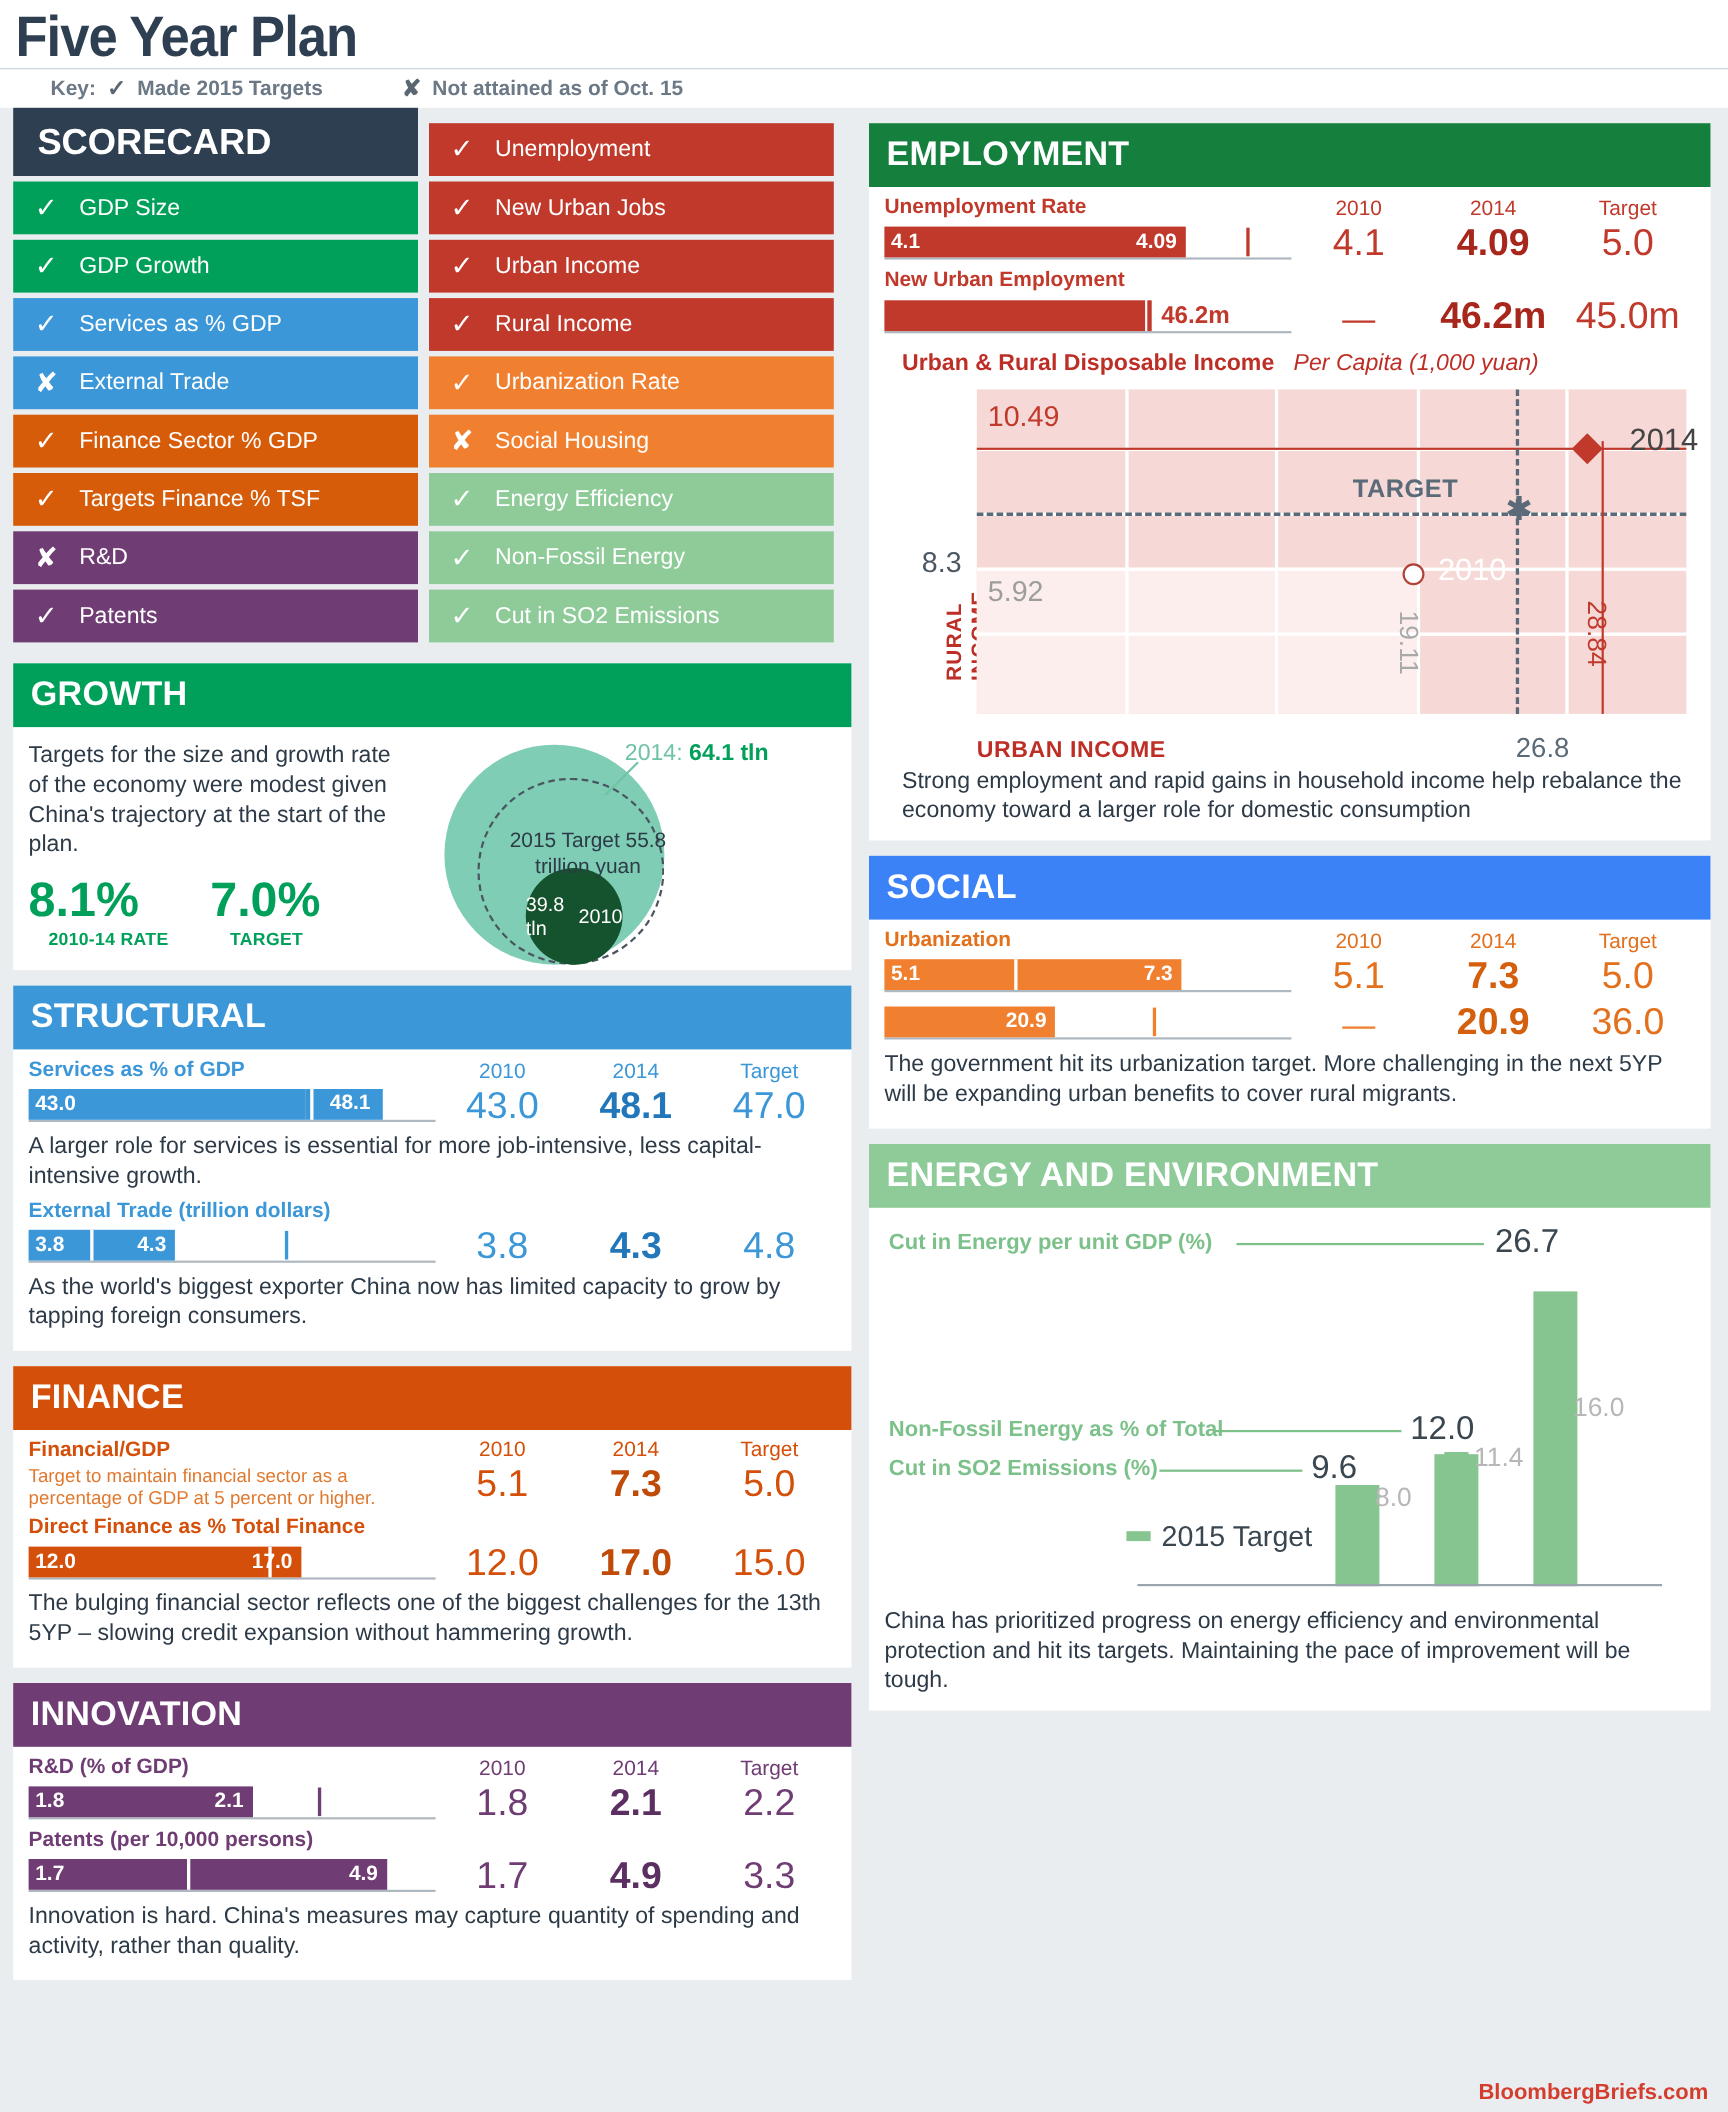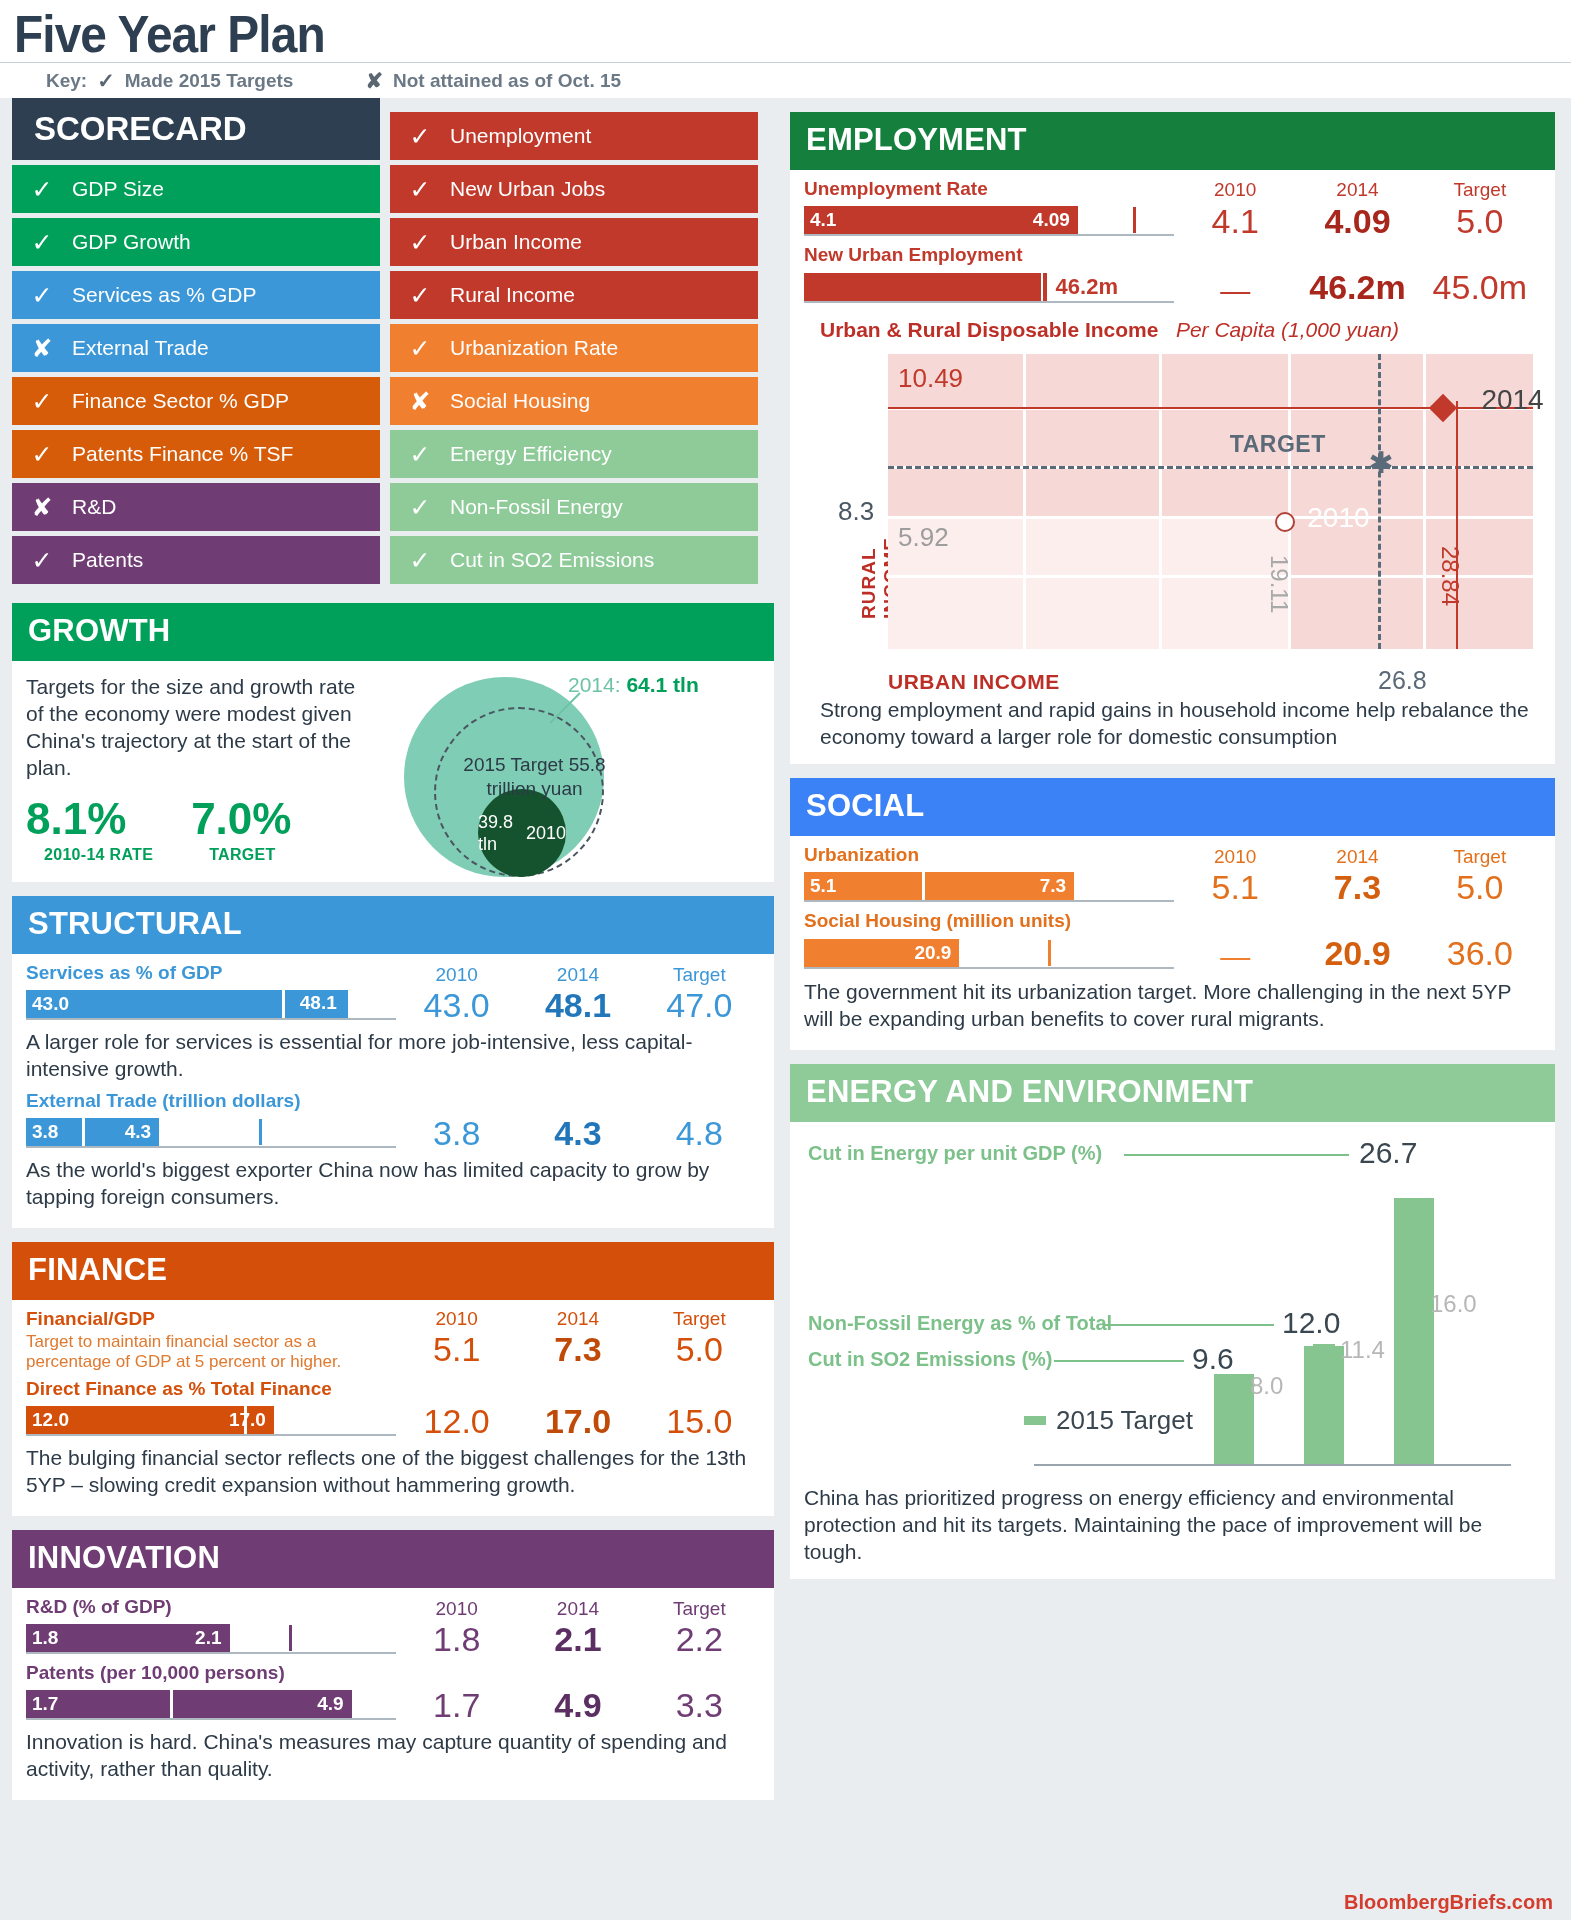--- a/index.html
+++ b/index.html
@@ -195,21 +195,21 @@
         <div class="sc-cell" style="background:#3b97d8">
           <span class="mark">✘</span>
           <span>External Trade</span>
             </div>
         <div class="sc-cell" style="background:#d65c0a">
           <span class="mark">✓</span>
           <span>Finance Sector % GDP</span>
             </div>
         <div class="sc-cell" style="background:#d65c0a">
           <span class="mark">✓</span>
-          <span>Patents Finance % TSF</span>
+          <span>Targets Finance % TSF</span>
             </div>
         <div class="sc-cell" style="background:#6f3c74">
           <span class="mark">✘</span>
           <span>R&amp;D</span>
             </div>
         <div class="sc-cell" style="background:#6f3c74">
           <span class="mark">✓</span>
           <span>Patents</span>
             </div>
       </div>
@@ -539,21 +539,20 @@
             </div>
             <div style="position:absolute;left:32%;top:0;height:28px;width:3px;background:#ffffff"></div>
           </div>
           <div class="nums">
             <div class="ncell nval" style="color:#e2701c">5.1</div>
             <div class="ncell nval b" style="color:#d4600f">7.3</div>
             <div class="ncell nval" style="color:#e2701c">5.0</div>
           </div>
         </div>
         <div class="metric" style="margin-top:4px">
-          <div class="metric-title" style="color:#e2701c">Social Housing (million units)</div>
           <div class="mrow">
             <div class="track">
               <div class="bar" style="width:42%;background:#f0802f">
                     <span class="v2">20.9</span>
                   </div>
               <div class="tick" style="left:66%;background:#f0802f"></div>
             </div>
             <div class="nums">
               <div class="ncell dash-lbl" style="color:#f0802f;padding-top:6px">—</div>
               <div class="ncell nval b" style="color:#d4600f">20.9</div>

